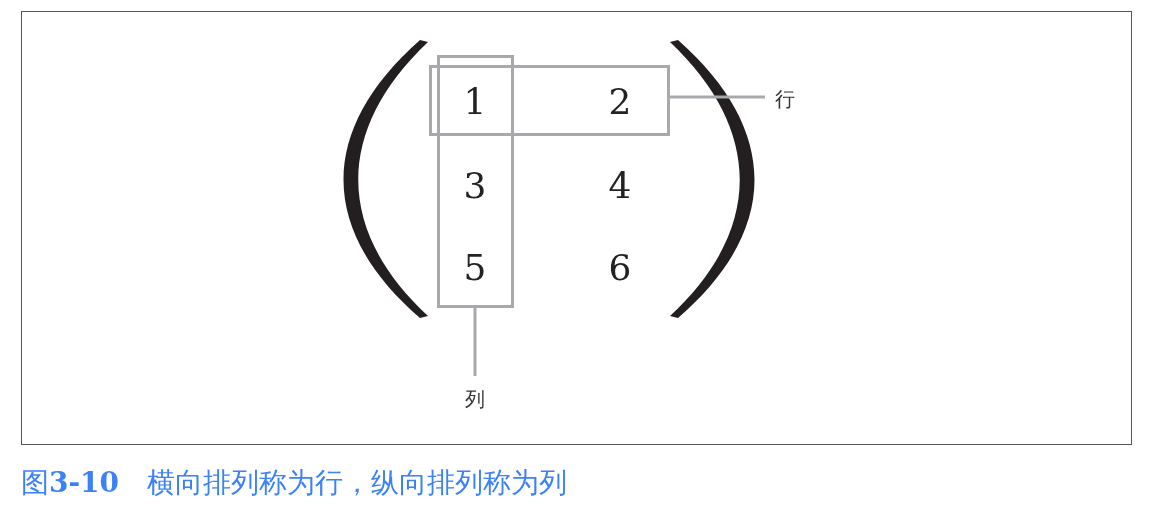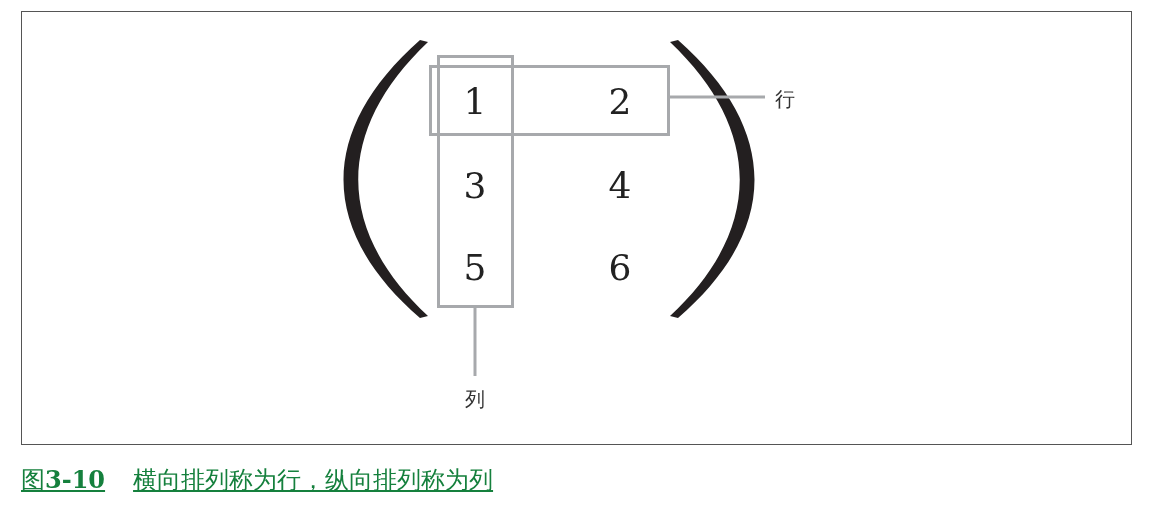--- a/index.html
+++ b/index.html
@@ -1,21 +1,21 @@
 <!DOCTYPE html>
 <html><head>
 <meta charset="utf-8">
 <style>
   html,body{margin:0;padding:0;background:#fff;}
   body{width:1160px;height:528px;position:relative;overflow:hidden;font-family:"DejaVu Serif",serif;}
   .frame{position:absolute;left:21px;top:11px;width:1111px;height:434px;border:1.5px solid #555;box-sizing:border-box;}
   .diagram{position:absolute;left:0;top:0;}
   .num{position:absolute;font-family:"DejaVu Serif","Liberation Serif",serif;font-size:36px;color:#222;width:40px;text-align:center;line-height:40px;}
   .label{position:absolute;font-family:"DejaVu Sans",sans-serif;font-size:20px;color:#333;}
-  .caption{position:absolute;left:21px;top:464px;font-family:"DejaVu Sans",sans-serif;font-size:24px;color:#15803d;white-space:nowrap;text-decoration:underline;}
+  .caption{position:absolute;left:21px;top:464px;font-family:"DejaVu Sans",sans-serif;font-size:28px;color:#3b82f6;white-space:nowrap;}
   .caption .fig{font-family:"DejaVu Serif",serif;font-weight:bold;}
   .caption .gap{display:inline-block;width:28px;}
 </style>
 </head>
 <body>
 
 <div class="frame"></div>
 
 <svg class="diagram" width="1160" height="528" viewBox="0 0 1160 528">
 

